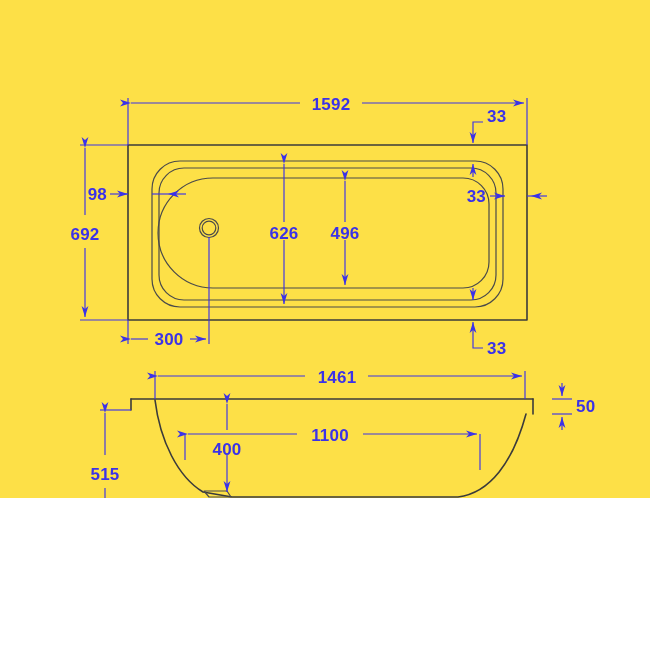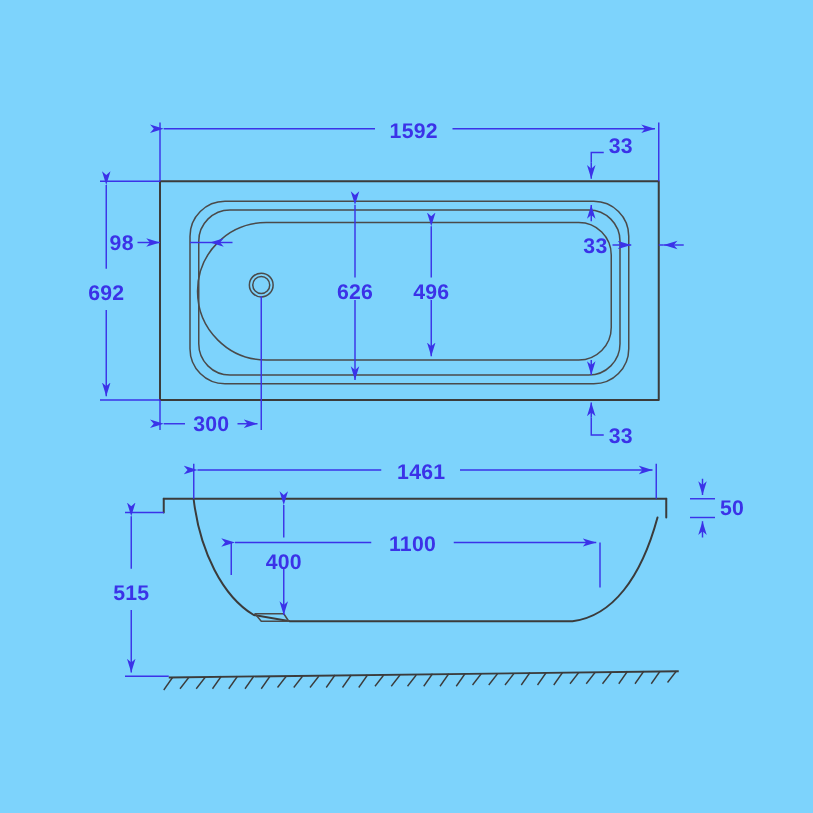--- a/index.html
+++ b/index.html
@@ -7,22 +7,22 @@
     margin: 0;
     padding: 0;
     background: #ffffff;
   }
   body {
     font-family: "Liberation Sans", sans-serif;
   }
   #drawing-root {
     position: relative;
     width: 650px;
-    height: 650px;
-    background: #7dd3fc;
+    height: 498px;
+    background: #fde047;
     overflow: hidden;
   }
   svg.cad {
     display: block;
     width: 650px;
     height: 650px;
   }
   .outline {
     fill: none;
     stroke: #3b3b3b;

